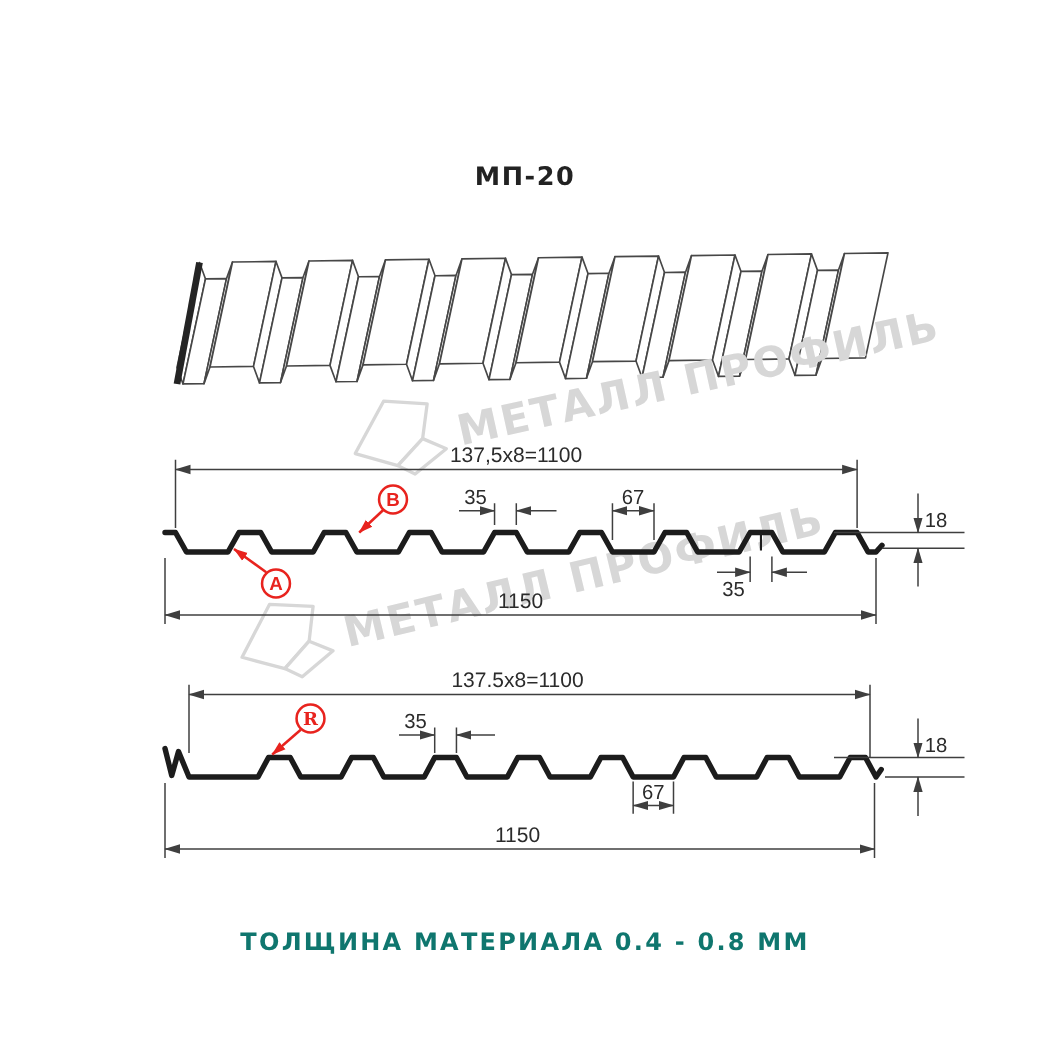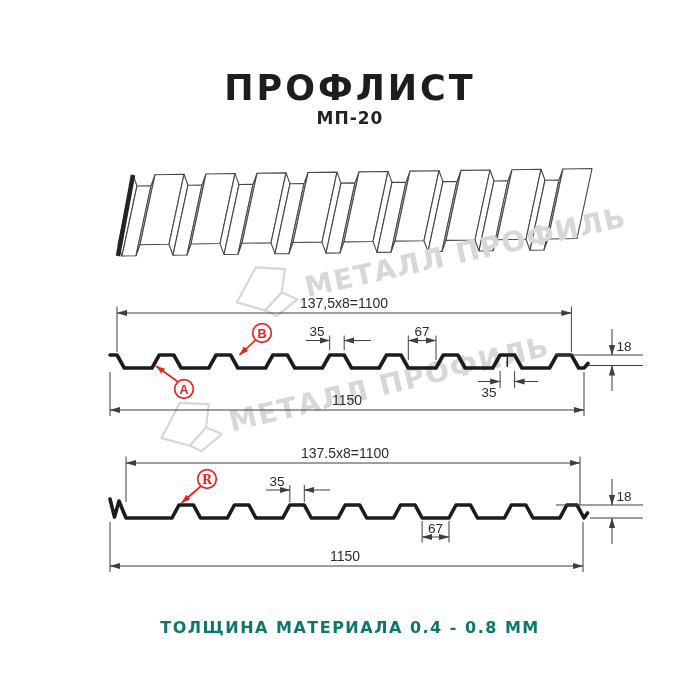--- a/index.html
+++ b/index.html
@@ -21,21 +21,20 @@
   .redln{stroke:#e8231e;stroke-width:1.7;fill:none;}
   .redtxt{font-family:"Liberation Sans",sans-serif;font-size:12.5px;font-weight:bold;fill:#e8231e;}
   .redtxt-serif{font-family:"DejaVu Serif",serif;font-size:12px;font-weight:bold;fill:#e8231e;}
   .wmtxt{font-family:"DejaVu Sans",sans-serif;font-weight:bold;font-size:28px;letter-spacing:1.5px;fill:#d7d7d7;}
   .profline{stroke:#1c1c1c;stroke-width:3.6;fill:none;stroke-linejoin:round;stroke-linecap:round;}
 </style>
 </head>
 <body>
 
 <div id="stage">
-  <div class="title">ПРОФЛИСТ</div>
   <div class="subtitle">МП-20</div>
 
   <svg width="700" height="700" viewBox="0 0 700 700">
     <defs>
       <marker id="da" markerWidth="11" markerHeight="8" refX="10" refY="4" orient="auto-start-reverse" markerUnits="userSpaceOnUse">
         <path d="M0,0.9 L10.5,4 L0,7.1 Z" fill="#3f3f3f"></path>
       </marker>
       <marker id="ra" markerWidth="10" markerHeight="8" refX="9" refY="4" orient="auto" markerUnits="userSpaceOnUse">
         <path d="M0,0.9 L9.5,4 L0,7.1 Z" fill="#e8231e"></path>
       </marker>

